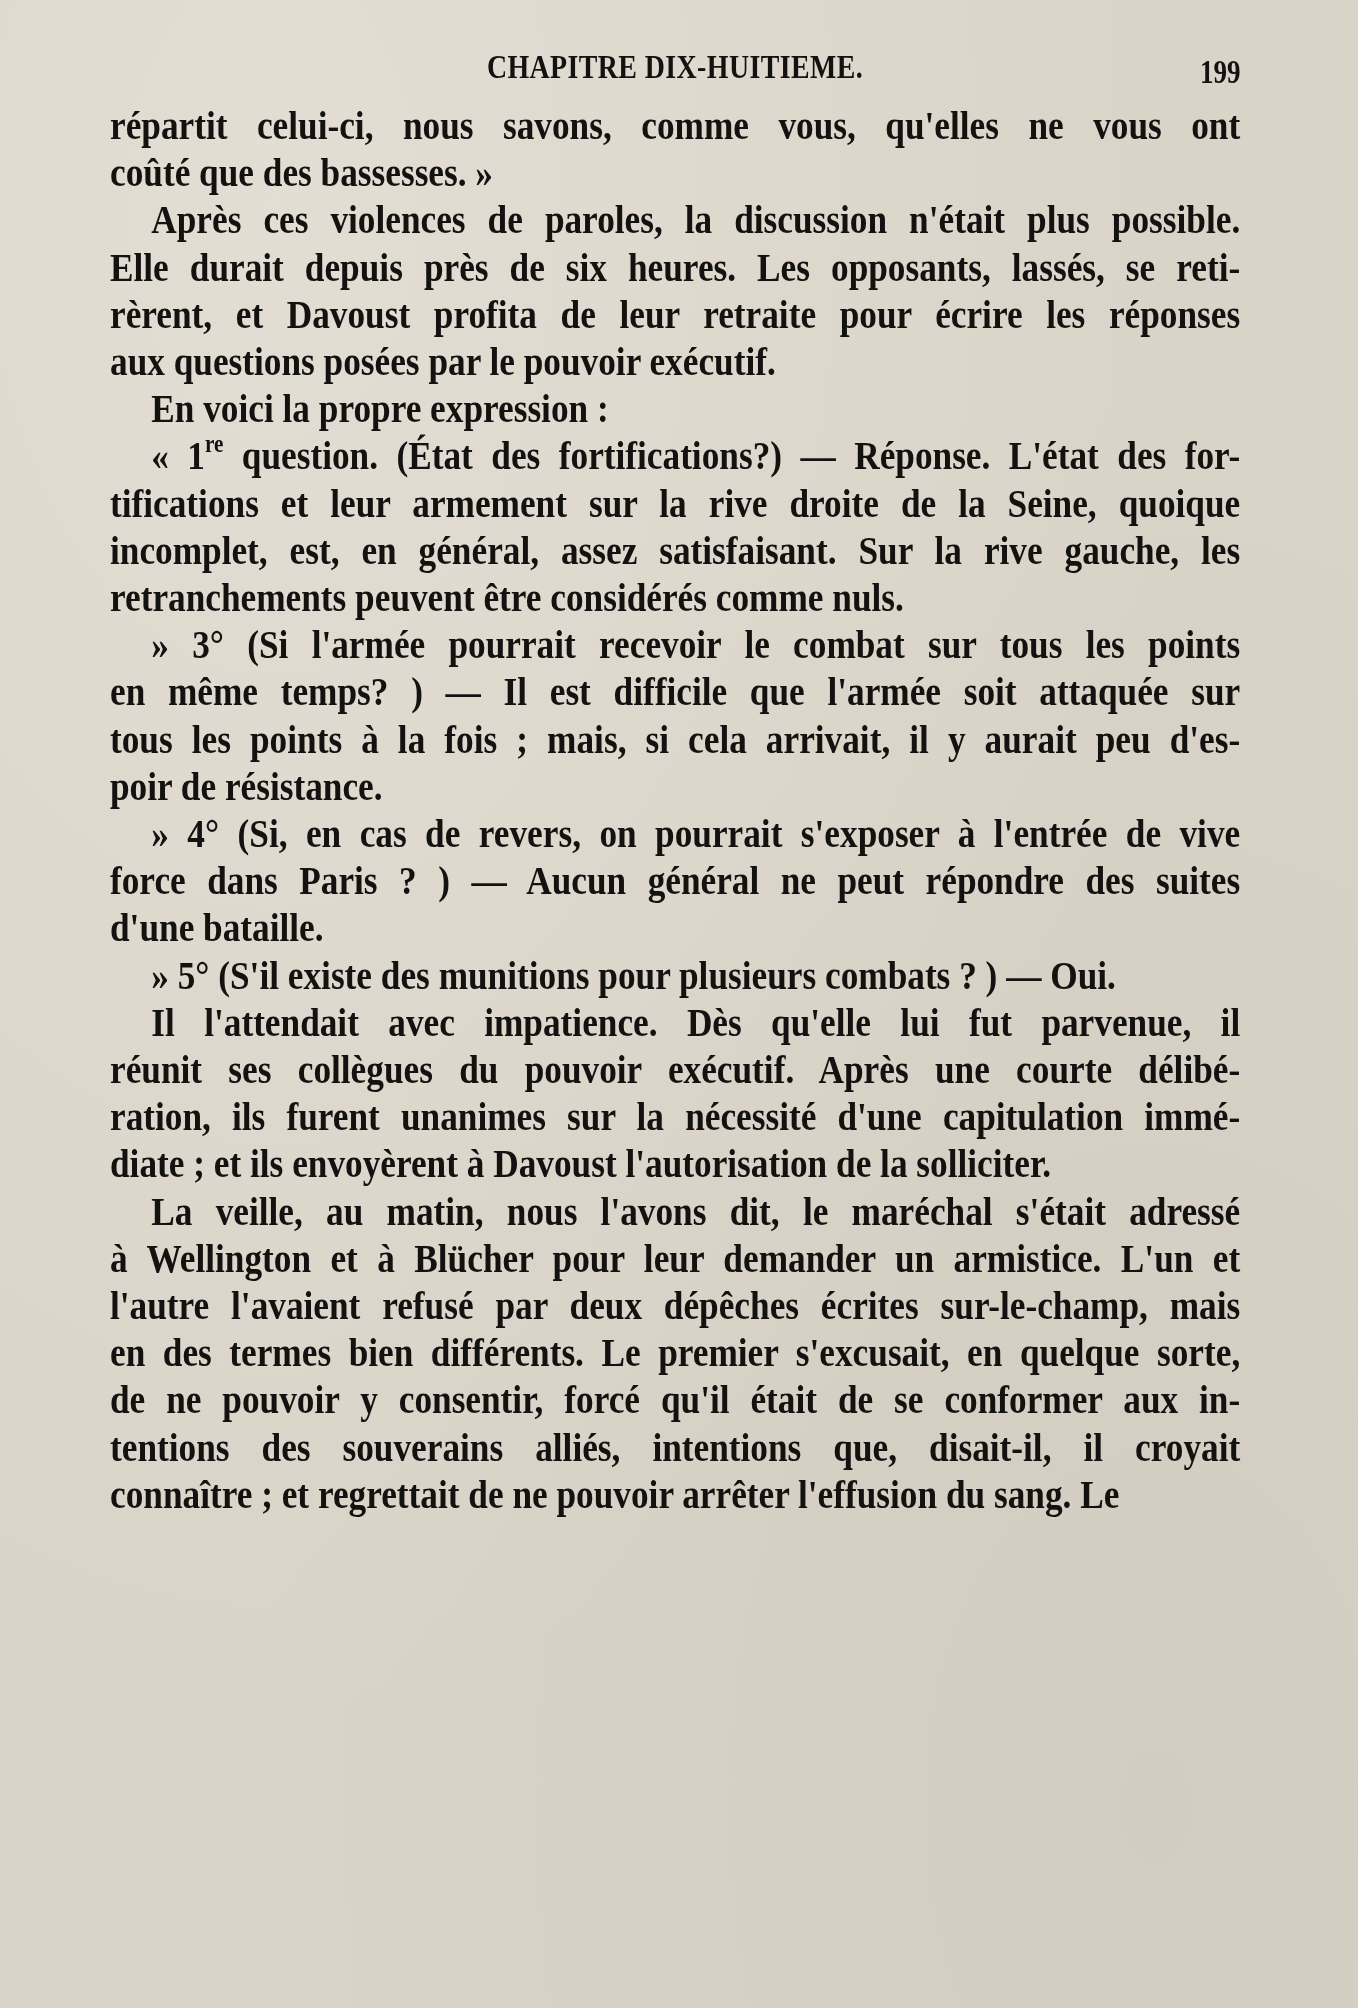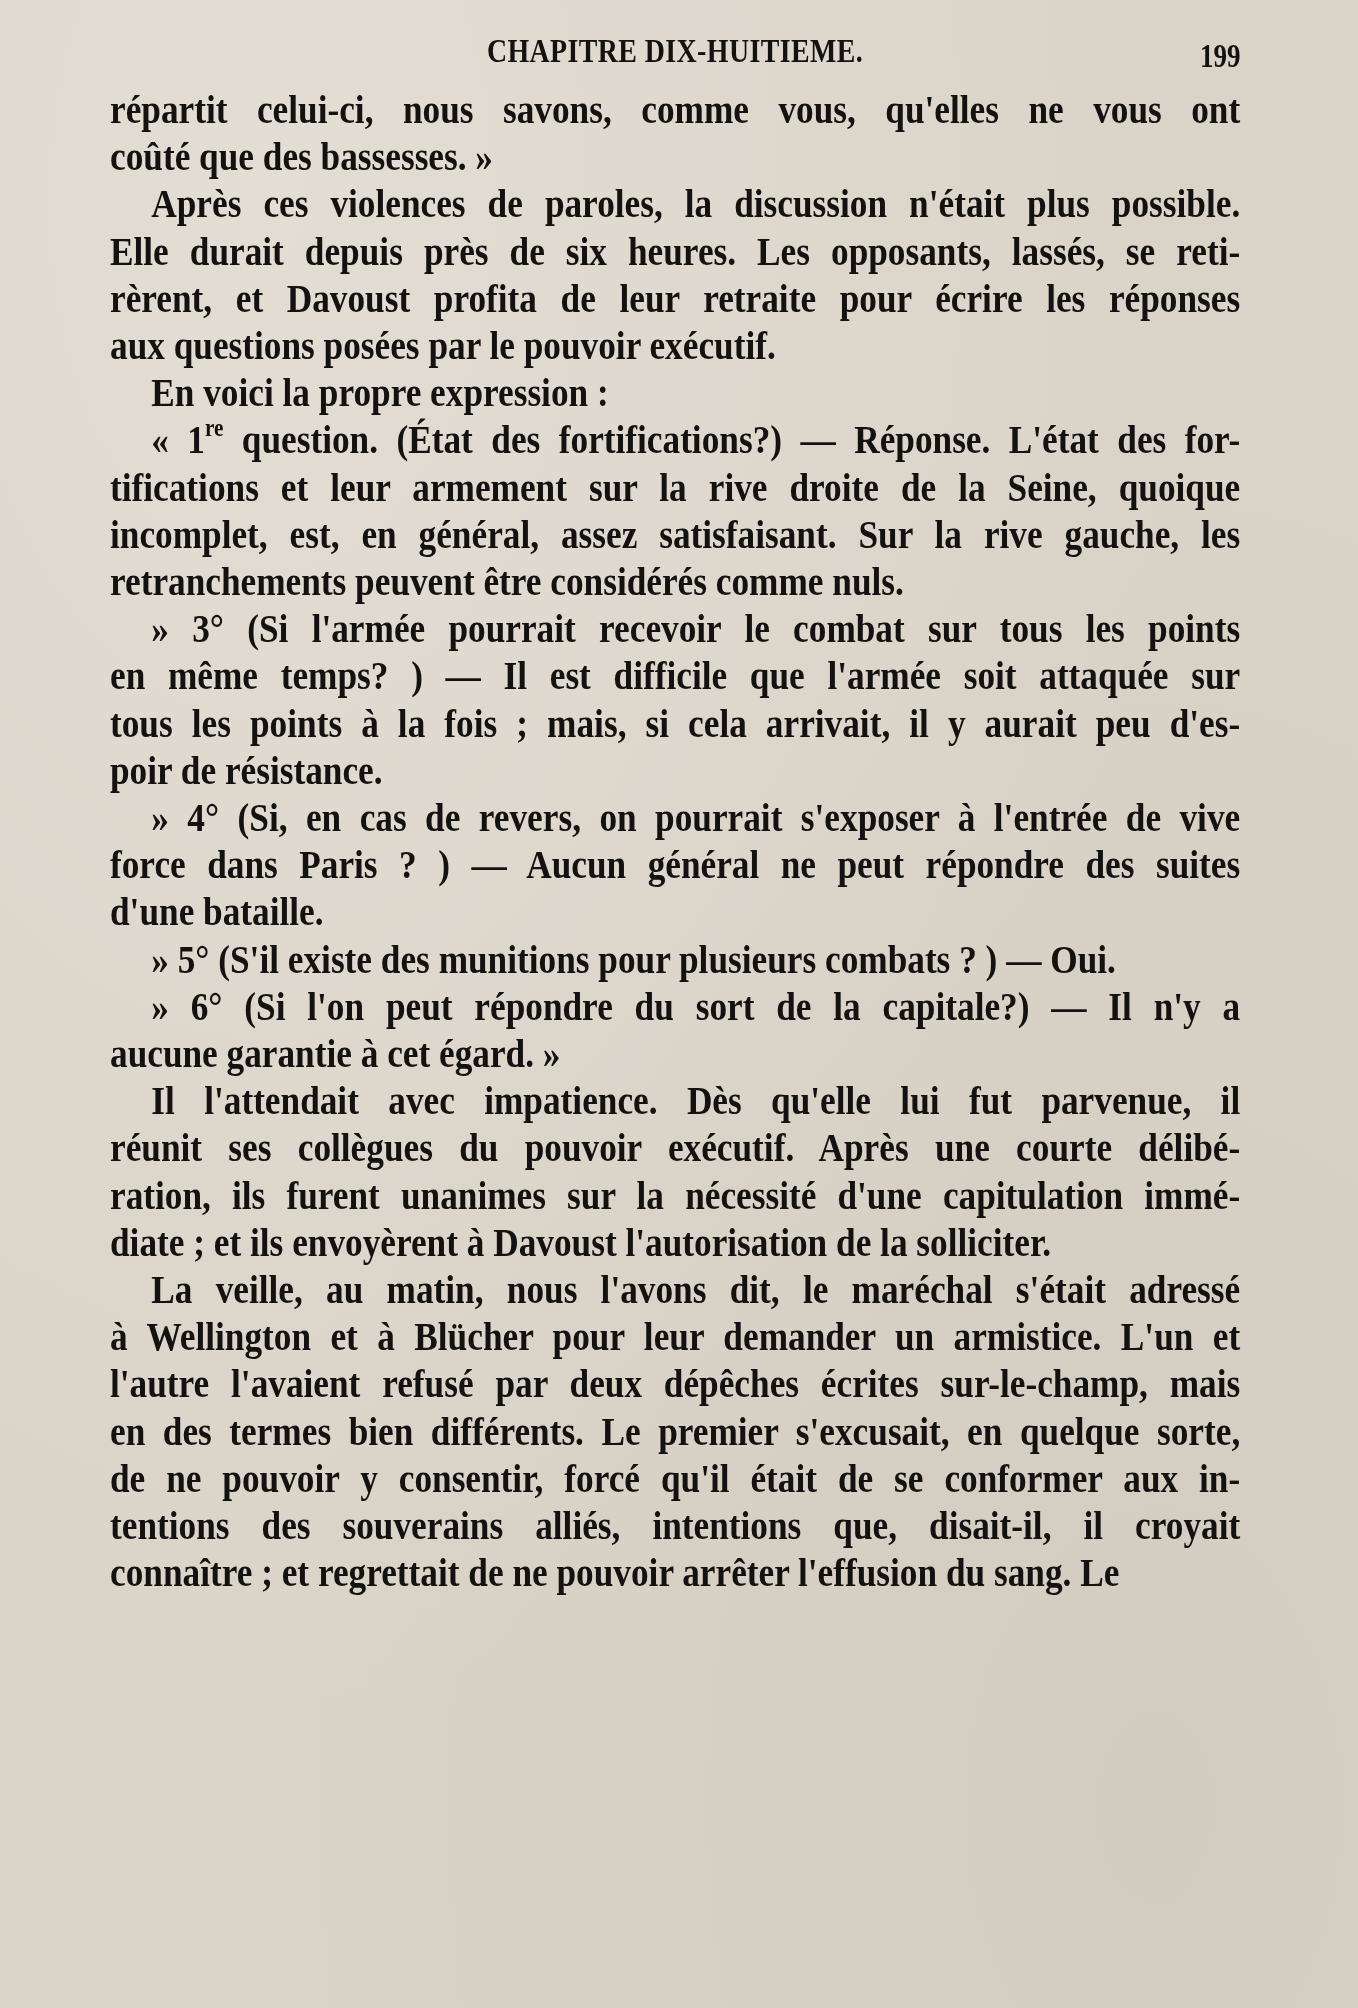--- a/index.html
+++ b/index.html
@@ -11,21 +11,21 @@
         radial-gradient(ellipse at 20% 10%, rgba(235,230,220,0.55), rgba(0,0,0,0) 60%),
         radial-gradient(ellipse at 85% 90%, rgba(200,192,180,0.35), rgba(0,0,0,0) 55%);
       position: relative;
       overflow: hidden;
       font-family: "Liberation Serif", "DejaVu Serif", serif;
       color: #141210;
     }
     .page {
       position: absolute;
       left: 110px;
-      top: 24px;
+      top: 40px;
       width: 1130px;
     }
     .running-head {
       position: relative;
       height: 62px;
     }
     .chapter-title {
       position: absolute;
       left: 0; right: 0;
       top: 8px;
@@ -109,24 +109,20 @@
       </p>
       <p class="para">
         <span class="line indent">» 4° (Si, en cas de revers, on pourrait s'exposer à l'entrée de vive</span>
         <span class="line">force dans Paris ? ) — Aucun général ne peut répondre des suites</span>
         <span class="line last">d'une bataille.</span>
       </p>
       <p class="para">
         <span class="line last indent">» 5° (S'il existe des munitions pour plusieurs combats ? ) — Oui.</span>
       </p>
       <p class="para">
-        <span class="line indent">» 6° (Si l'on peut répondre du sort de la capitale?) — Il n'y a</span>
-        <span class="line last">aucune garantie à cet égard. »</span>
-      </p>
-      <p class="para">
         <span class="line indent">Il l'attendait avec impatience. Dès qu'elle lui fut parvenue, il</span>
         <span class="line">réunit ses collègues du pouvoir exécutif. Après une courte délibé-</span>
         <span class="line">ration, ils furent unanimes sur la nécessité d'une capitulation immé-</span>
         <span class="line last">diate ; et ils envoyèrent à Davoust l'autorisation de la solliciter.</span>
       </p>
       <p class="para">
         <span class="line indent">La veille, au matin, nous l'avons dit, le maréchal s'était adressé</span>
         <span class="line">à Wellington et à Blücher pour leur demander un armistice. L'un et</span>
         <span class="line">l'autre l'avaient refusé par deux dépêches écrites sur-le-champ, mais</span>
         <span class="line">en des termes bien différents. Le premier s'excusait, en quelque sorte,</span>

